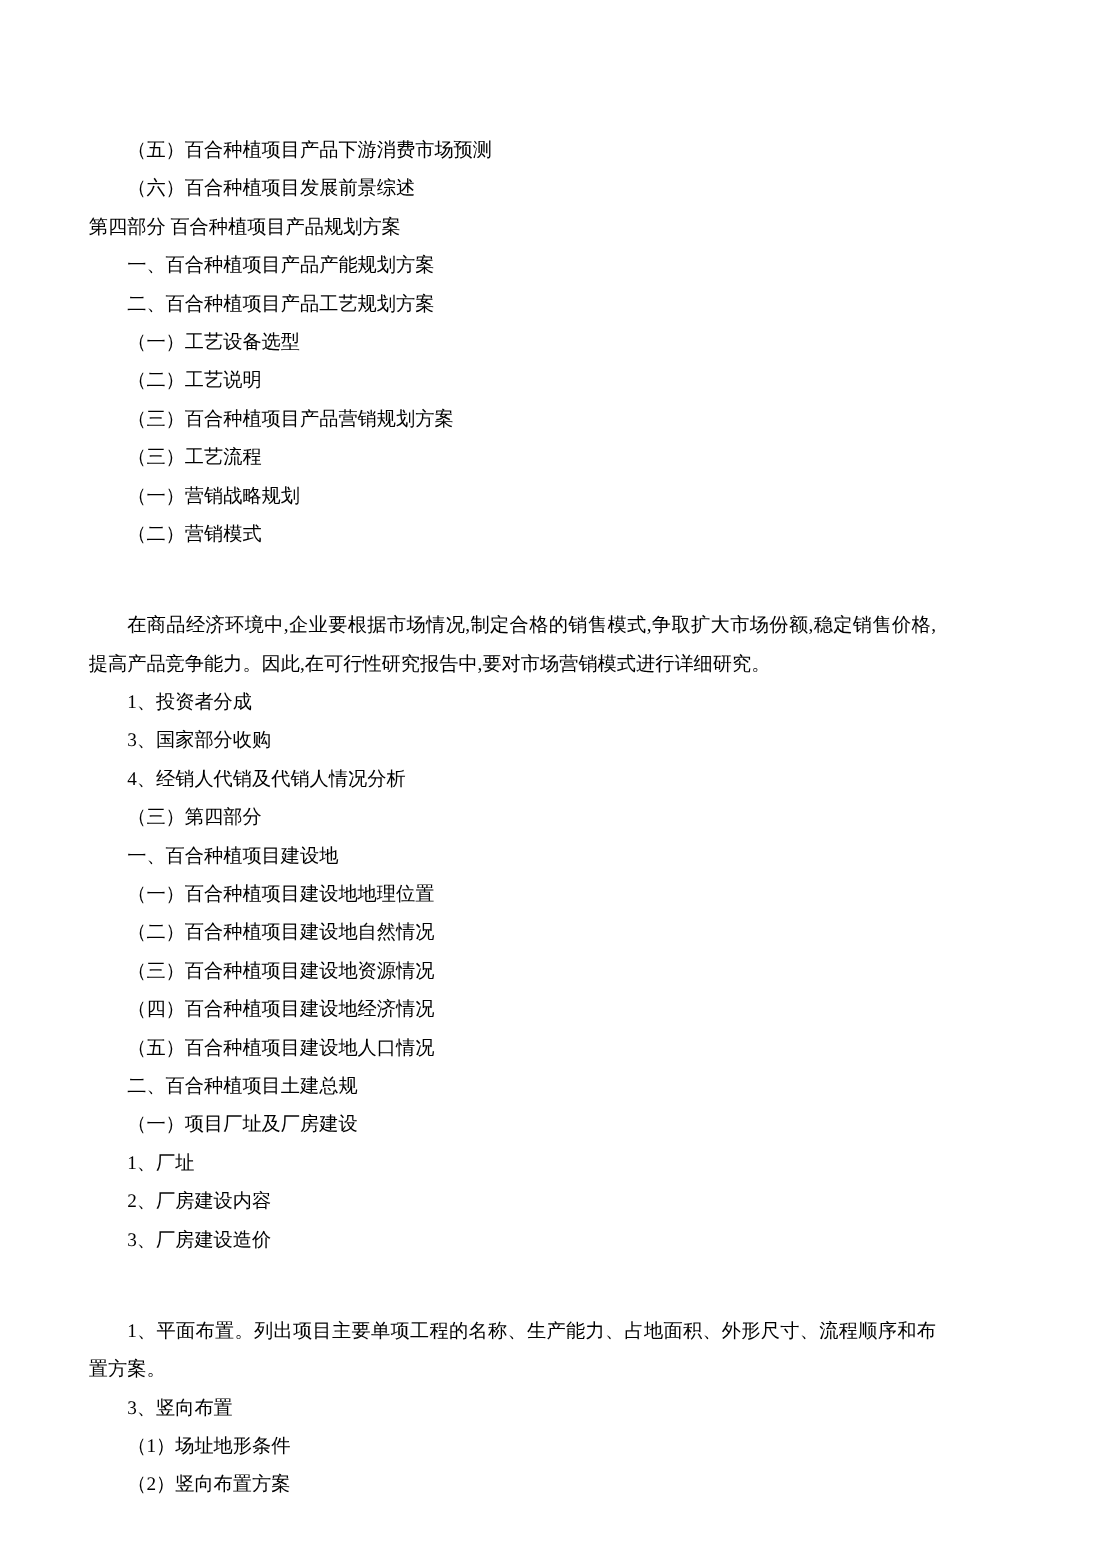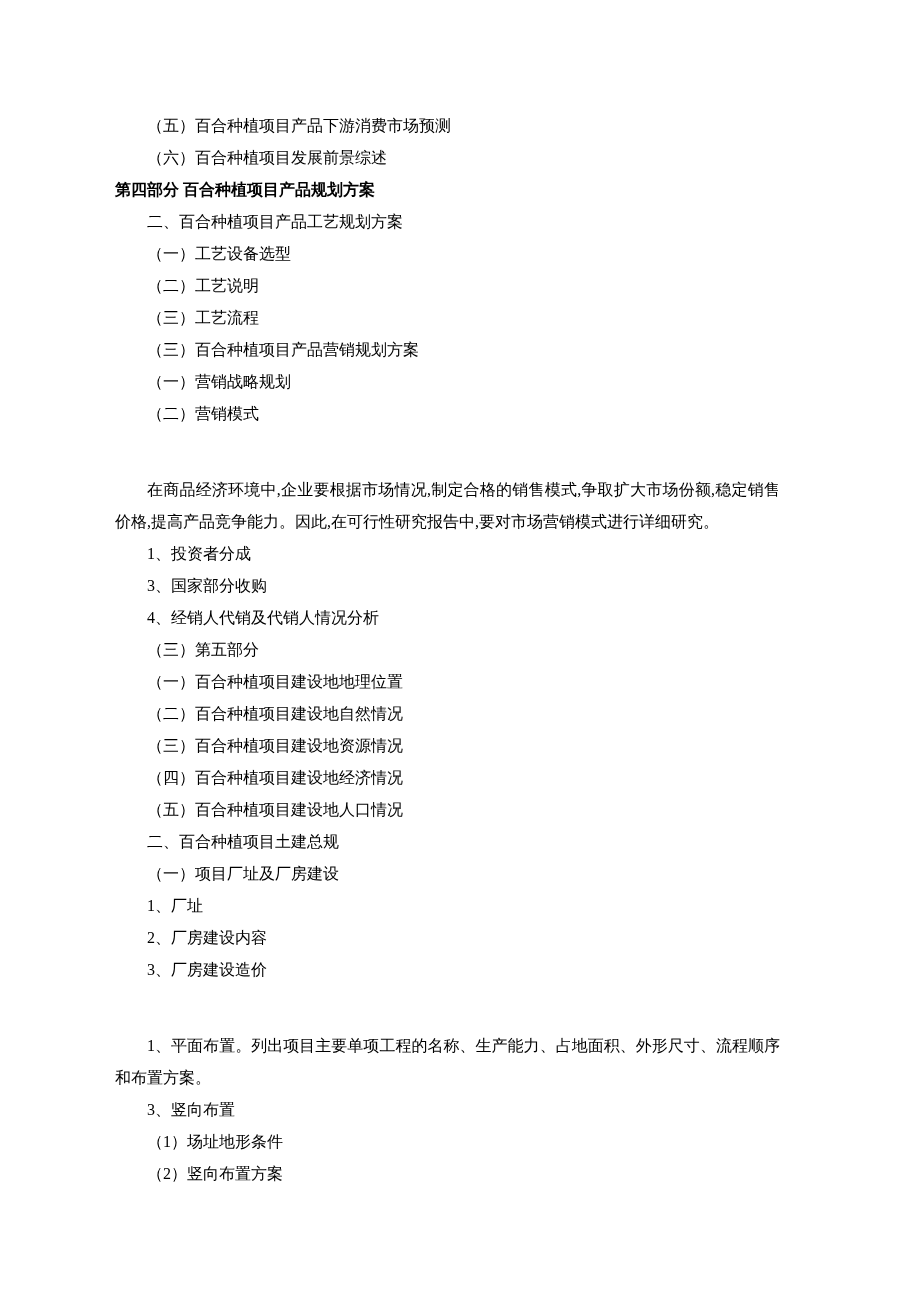--- a/index.html
+++ b/index.html
@@ -7,59 +7,61 @@
     padding: 0;
     background: #ffffff;
     font-family: "SimSun", "宋体", serif;
     font-size: 16px;
     color: #000000;
     line-height: 2.0;
   }
   .page {
     width: 920px;
     min-height: 1302px;
-    padding: 110px 140px 0 115px;
+    padding: 110px 140px 0 74px;
     box-sizing: border-box;
   }
   .line {
     white-space: nowrap;
   }
   .indent-2 {
     padding-left: 2em;
   }
   .bold {
-    font-weight: bold;
+    font-weight: normal;
   }
   .para {
     text-indent: 2em;
     white-space: normal;
     text-align: justify;
     margin-top: 44px;
   }
 </style>
 </head>
 <body>
 
 <div class="page">
 
   <div class="line indent-2">（五）百合种植项目产品下游消费市场预测</div>
   <div class="line indent-2">（六）百合种植项目发展前景综述</div>
   <div class="line bold">第四部分 百合种植项目产品规划方案</div>
+  <div class="line indent-2">一、百合种植项目产品产能规划方案</div>
   <div class="line indent-2">二、百合种植项目产品工艺规划方案</div>
   <div class="line indent-2">（一）工艺设备选型</div>
   <div class="line indent-2">（二）工艺说明</div>
+  <div class="line indent-2">（三）百合种植项目产品营销规划方案</div>
   <div class="line indent-2">（三）工艺流程</div>
-  <div class="line indent-2">（三）百合种植项目产品营销规划方案</div>
   <div class="line indent-2">（一）营销战略规划</div>
   <div class="line indent-2">（二）营销模式</div>
   <div class="para">在商品经济环境中,企业要根据市场情况,制定合格的销售模式,争取扩大市场份额,稳定销售价格,提高产品竞争能力。因此,在可行性研究报告中,要对市场营销模式进行详细研究。</div>
   <div class="line indent-2">1、投资者分成</div>
   <div class="line indent-2">3、国家部分收购</div>
   <div class="line indent-2">4、经销人代销及代销人情况分析</div>
-  <div class="line indent-2">（三）第五部分</div>
+  <div class="line indent-2">（三）第四部分</div>
+  <div class="line indent-2">一、百合种植项目建设地</div>
   <div class="line indent-2">（一）百合种植项目建设地地理位置</div>
   <div class="line indent-2">（二）百合种植项目建设地自然情况</div>
   <div class="line indent-2">（三）百合种植项目建设地资源情况</div>
   <div class="line indent-2">（四）百合种植项目建设地经济情况</div>
   <div class="line indent-2">（五）百合种植项目建设地人口情况</div>
   <div class="line indent-2">二、百合种植项目土建总规</div>
   <div class="line indent-2">（一）项目厂址及厂房建设</div>
   <div class="line indent-2">1、厂址</div>
   <div class="line indent-2">2、厂房建设内容</div>
   <div class="line indent-2">3、厂房建设造价</div>

